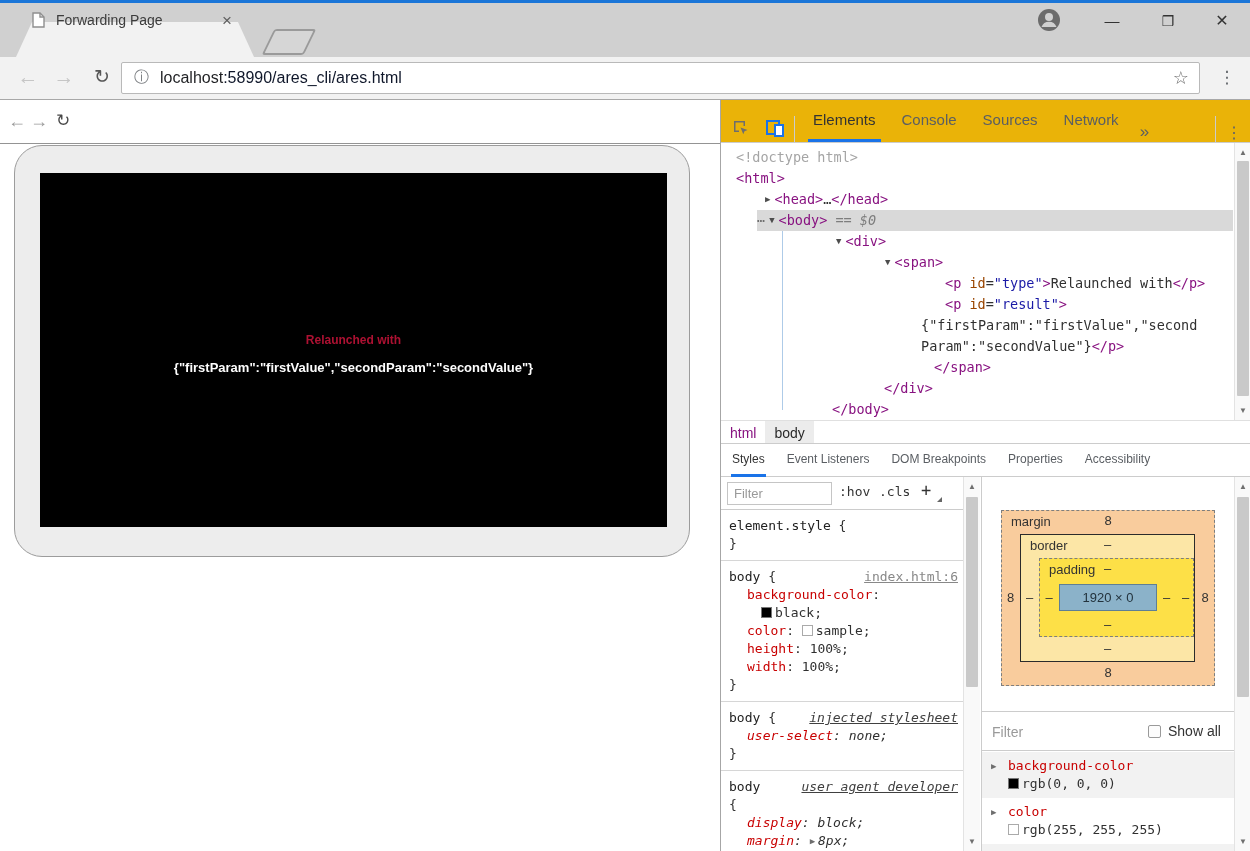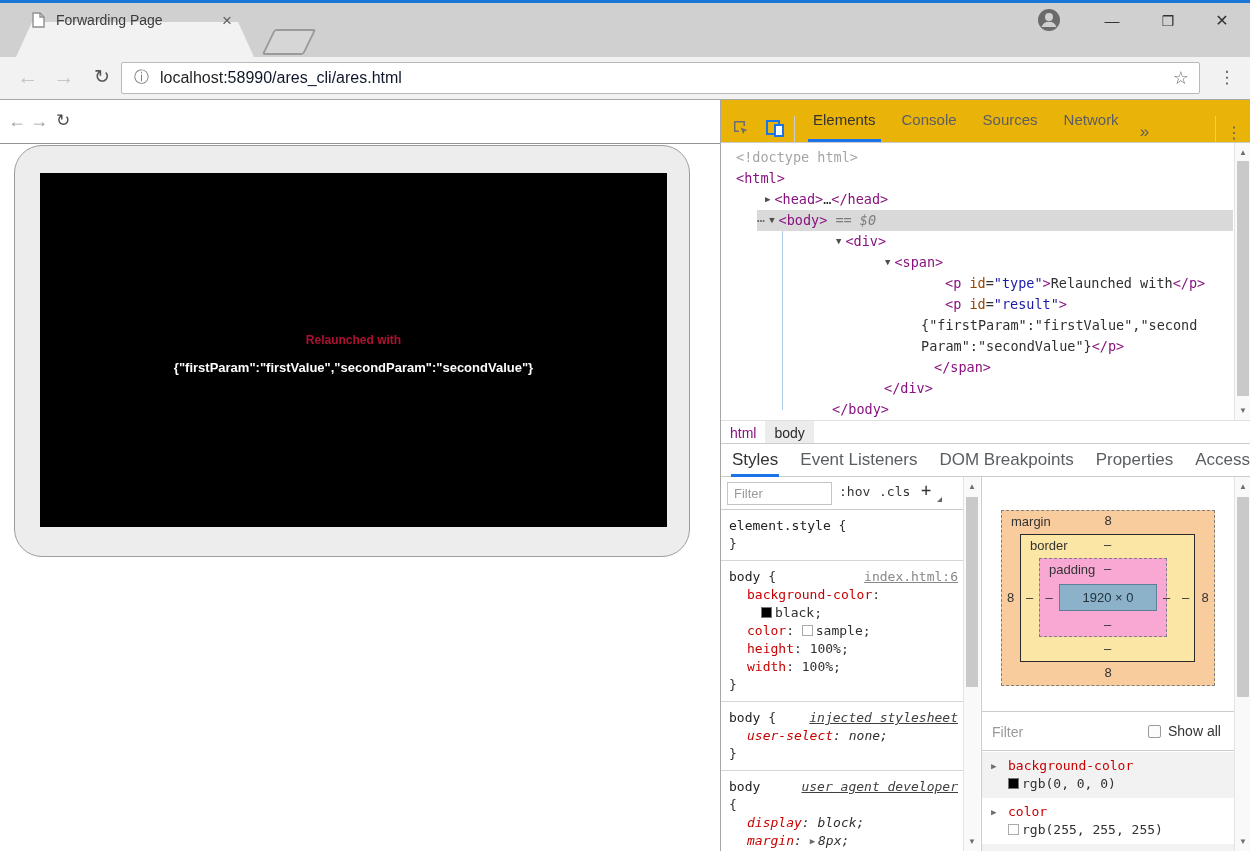--- a/index.html
+++ b/index.html
@@ -102,21 +102,21 @@
 
   
   .crumbs { position:absolute; left:0; top:320px; width:530px; height:24px; background:#fff;
             border-top:1px solid #e0e0e0; border-bottom:1px solid #ccc; display:flex; align-items:stretch; }
   .crumb { padding:2px 9px; font-size:14px; line-height:20px; color:#881280; cursor:pointer; }
   .crumb.selected { background:#ececec; color:#2a2a2a; }
 
   
   .side-tabs { position:absolute; left:0; top:344px; width:530px; height:33px; background:#fff;
                border-bottom:1px solid #ccc; display:flex; align-items:center; }
-  .side-tab { padding:0 11px; font-size:17px; color:#5a5e63; height:33px; line-height:31px;
+  .side-tab { padding:0 11px; font-size:12px; color:#5a5e63; height:33px; line-height:31px;
               cursor:pointer; position:relative; white-space:nowrap;text-align:center; }
   .side-tab.active { color:#333; }
   .side-tab.active::after { content:""; position:absolute; left:10px; right:10px; bottom:0; height:3px; background:#1a73e8; }
 
   
   .panes { position:absolute; left:0; top:377px; width:530px; height:374px; }
   .styles-pane { position:absolute; left:0; top:0; width:242px; height:374px; overflow:hidden; background:#fff; }
   .styles-filter { position:relative; height:33px; border-bottom:1px solid #ccc; }
   .styles-filter input { position:absolute; left:6px; top:5px; width:105px; height:23px;
         border:1px solid #c5c5c5; font-size:13px; padding:0 6px; color:#333;
@@ -147,21 +147,21 @@
   .mid-scroll { left:242px; top:0; height:374px; }
   .mid-scroll .vs-thumb { top:20px; height:190px; }
 
   .computed-pane { position:absolute; left:260px; top:0; width:270px; height:374px;
                    border-left:1px solid #ccc; background:#fff; overflow:hidden; }
   .boxmodel { position:absolute; left:0; top:0; width:253px; height:234px; background:#fff; }
   .bm { position:absolute; }
   .bm-label { position:absolute; left:9px; top:3px; font-size:13px; color:#333; }
   .bm-margin  { left:19px; top:33px;  width:214px; height:176px; background:#f9cc9d; border:1px dashed #7e7e7e; }
   .bm-border  { left:38px; top:57px;  width:175px; height:128px; background:#fce6a6; border:1px solid #2b2b2b; }
-  .bm-padding { left:57px; top:81px;  width:128px; height:79px;  background:#f9a8d4; border:1px dashed #7e7e7e; }
+  .bm-padding { left:57px; top:81px;  width:155px; height:79px;  background:#fde047; border:1px dashed #7e7e7e; }
   .bm-content { left:77px; top:107px; width:98px;  height:27px;  background:#8bb2c9; border:1px solid #5e7f95;
                 text-align:center; line-height:25px; font-size:13px; color:#23333d; }
   .bmv { position:absolute; font-size:13px; color:#333; text-align:center; height:16px; line-height:16px; }
 
   .computed-filter { position:absolute; left:0; top:234px; width:253px; height:40px;
                      border-top:1px solid #ccc; border-bottom:1px solid #ccc; }
   .computed-filter input { position:absolute; left:10px; top:9px; width:110px; height:22px; border:none;
         font-size:14px; color:#333; font-family:"Liberation Sans",sans-serif; outline:none; }
   .computed-filter input::placeholder { color:#9a9a9a; }
   .checkbox { position:absolute; left:166px; top:13px; width:13px; height:13px; background:#fcfcfc;

